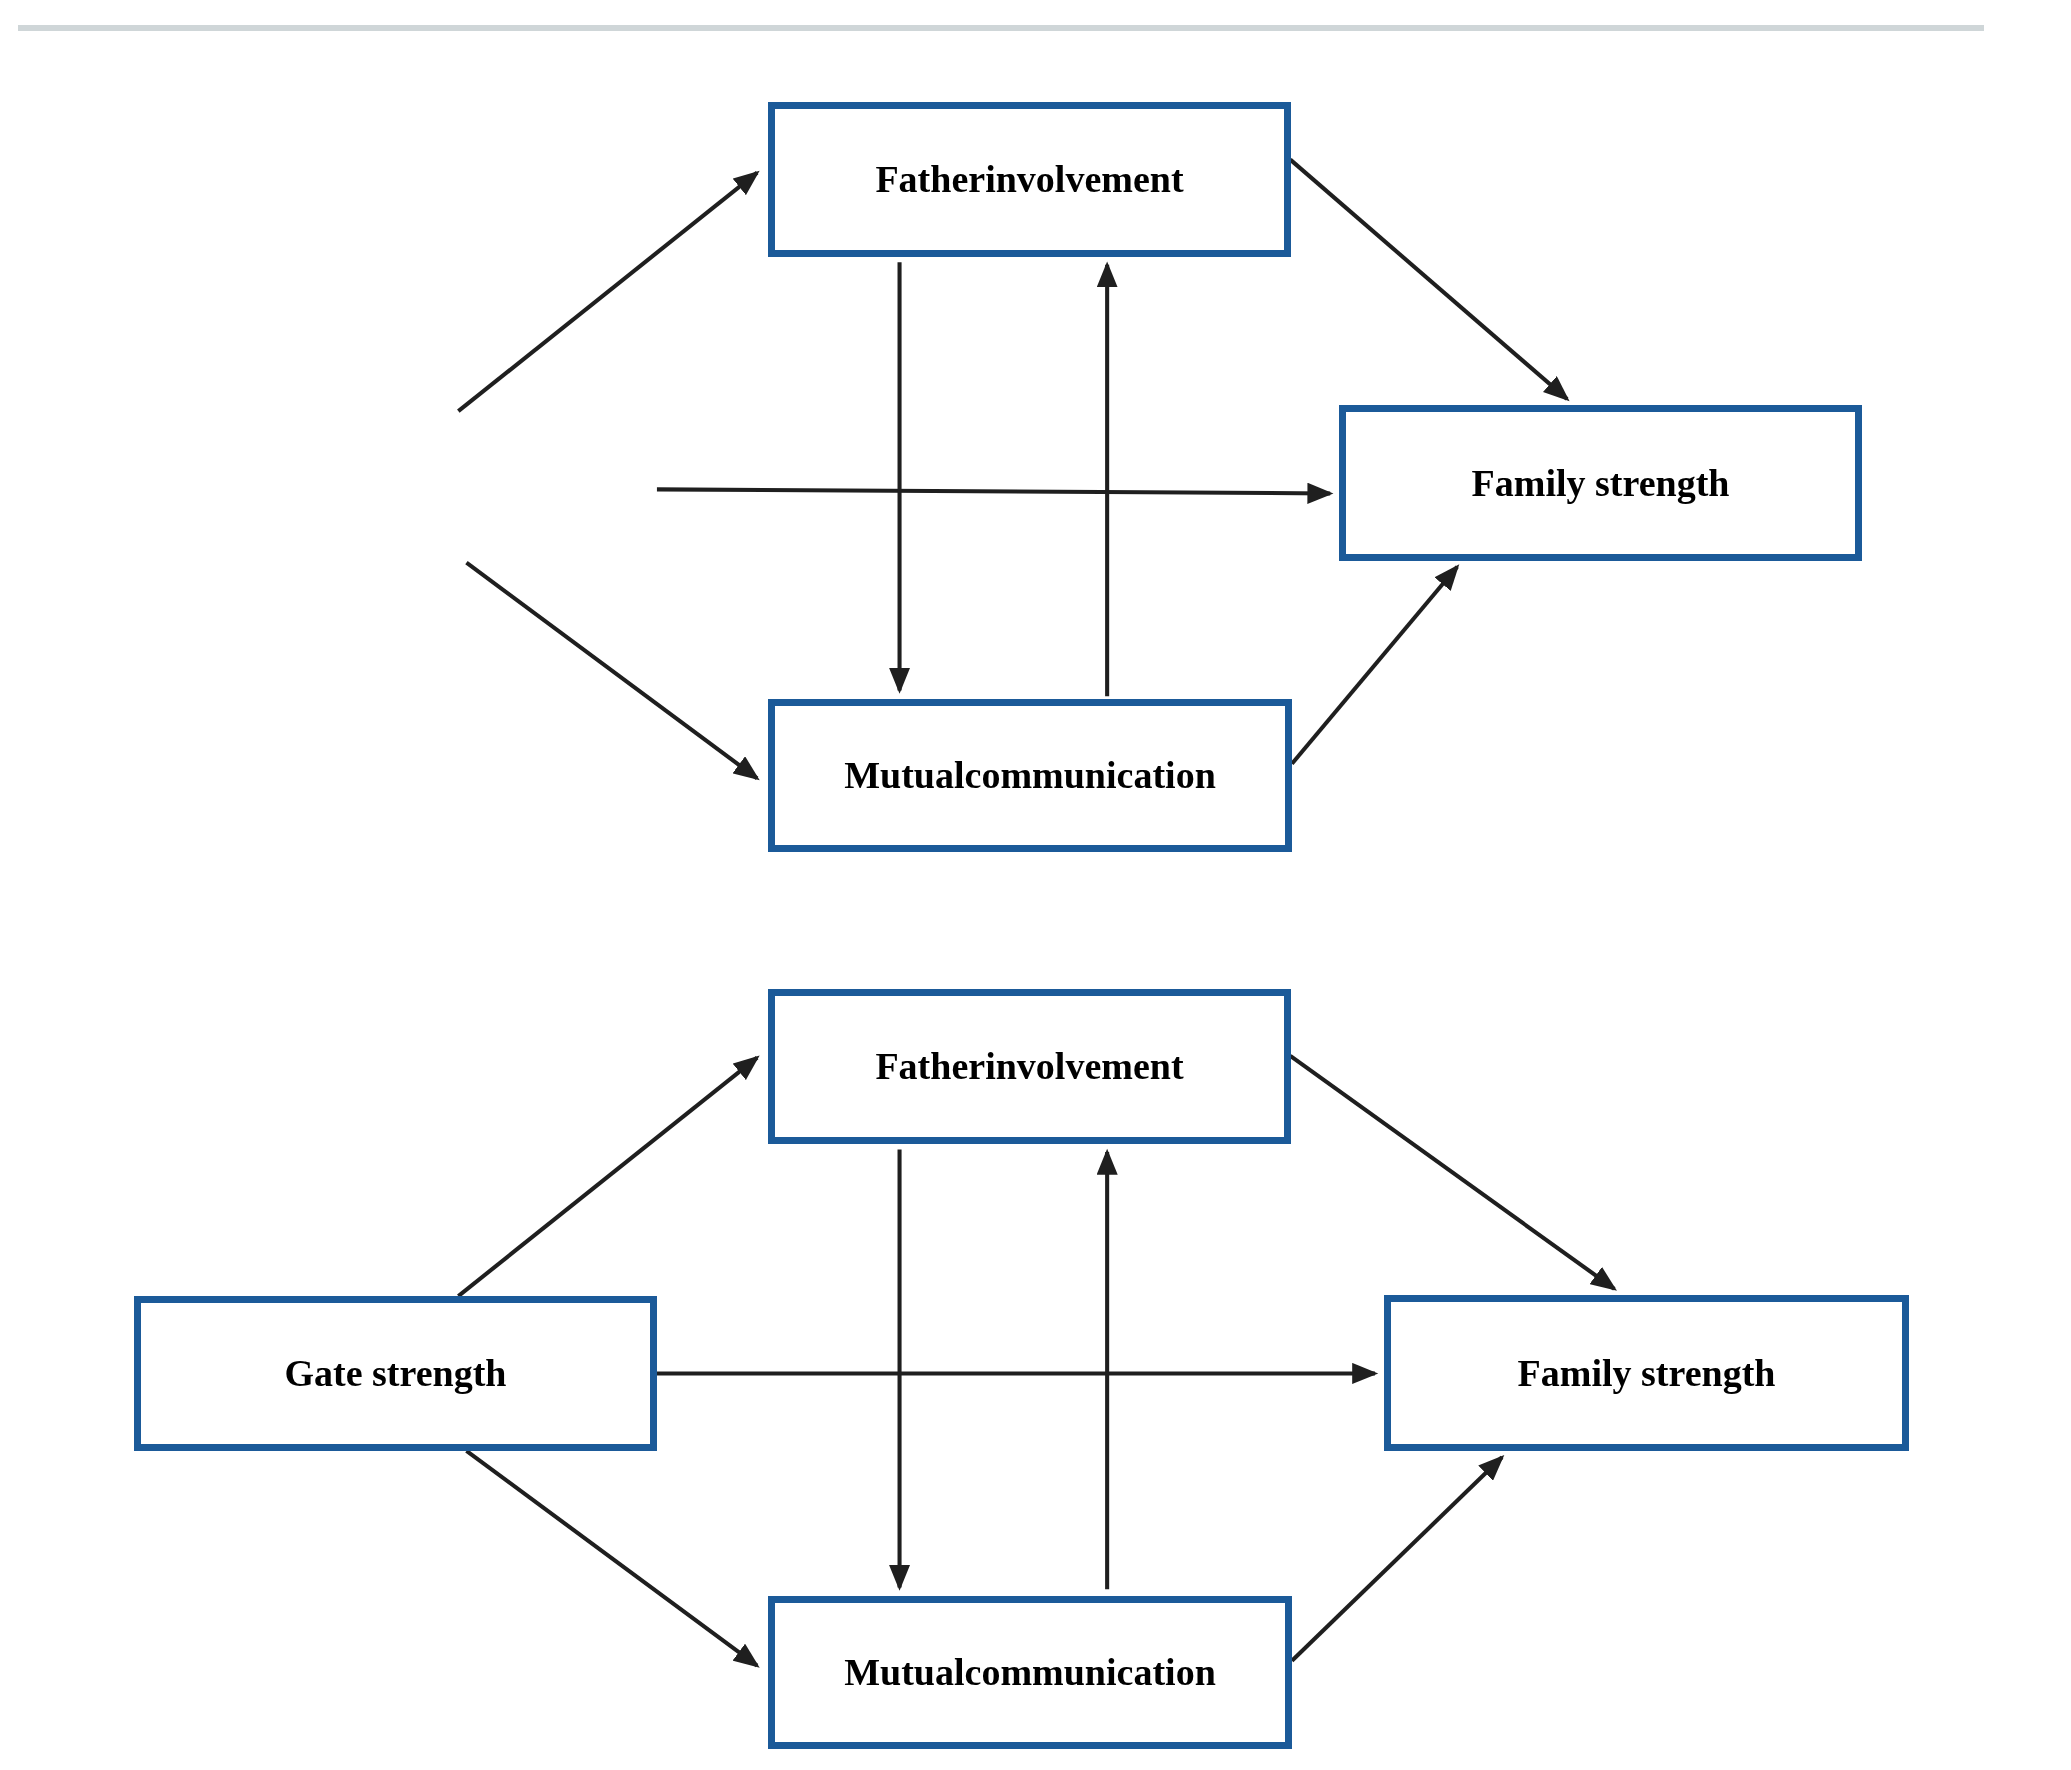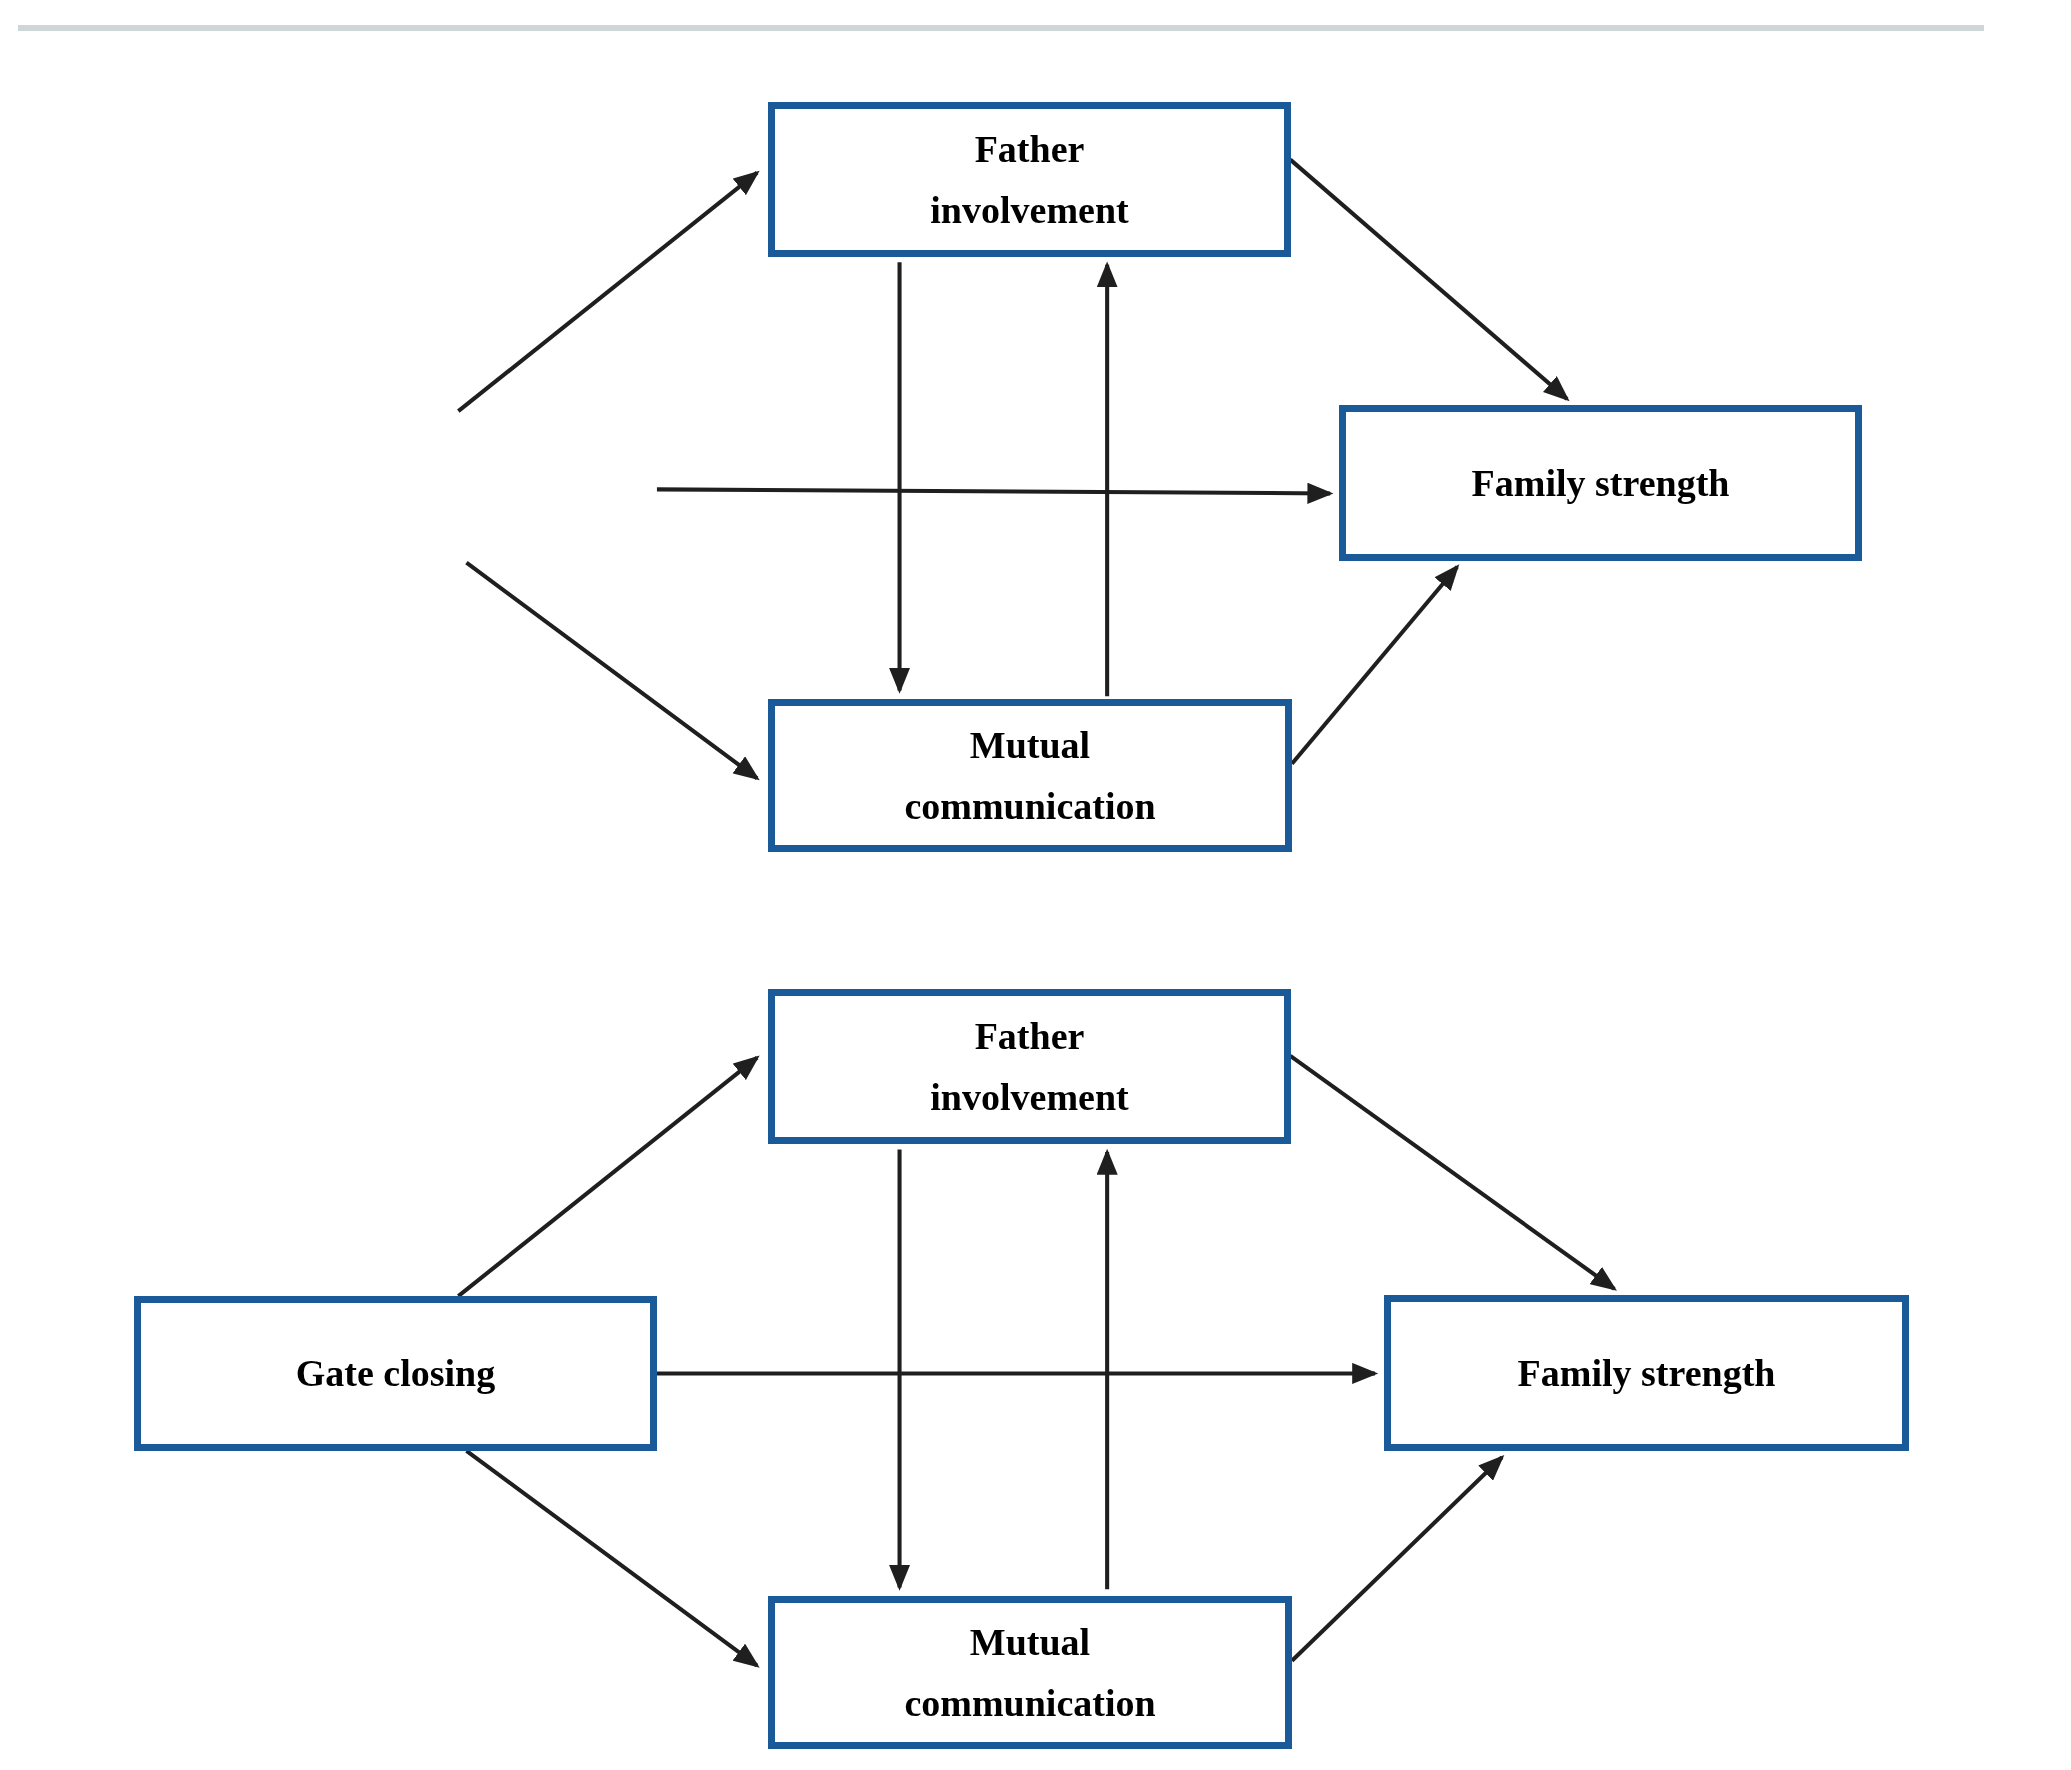--- a/index.html
+++ b/index.html
@@ -21,21 +21,21 @@
     position: absolute;
     left: 0; top: 0;
     width: 2071px; height: 1770px;
   }
   .node {
     position: absolute;
     box-sizing: border-box;
     border: 7.3px solid #1b5a99;
     background: #ffffff;
     display: flex;
-    flex-direction: column;
+    flex-direction: row;
     align-items: center;
     justify-content: center;
     text-align: center;
     font-weight: bold;
     font-size: 38px;
     color: #000000;
     line-height: 1.58;
     z-index: 2;
   }
   
@@ -100,21 +100,21 @@
     <span>Mutual</span>
     <span>communication</span>
   </div>
 
   <div class="node fi2">
     <span>Father</span>
     <span>involvement</span>
   </div>
 
   <div class="node gc">
-    <span>Gate closing</span>
+    <span>Gate strength</span>
   </div>
 
   <div class="node fs2">
     <span>Family strength</span>
   </div>
 
   <div class="node mc2">
     <span>Mutual</span>
     <span>communication</span>
   </div>

